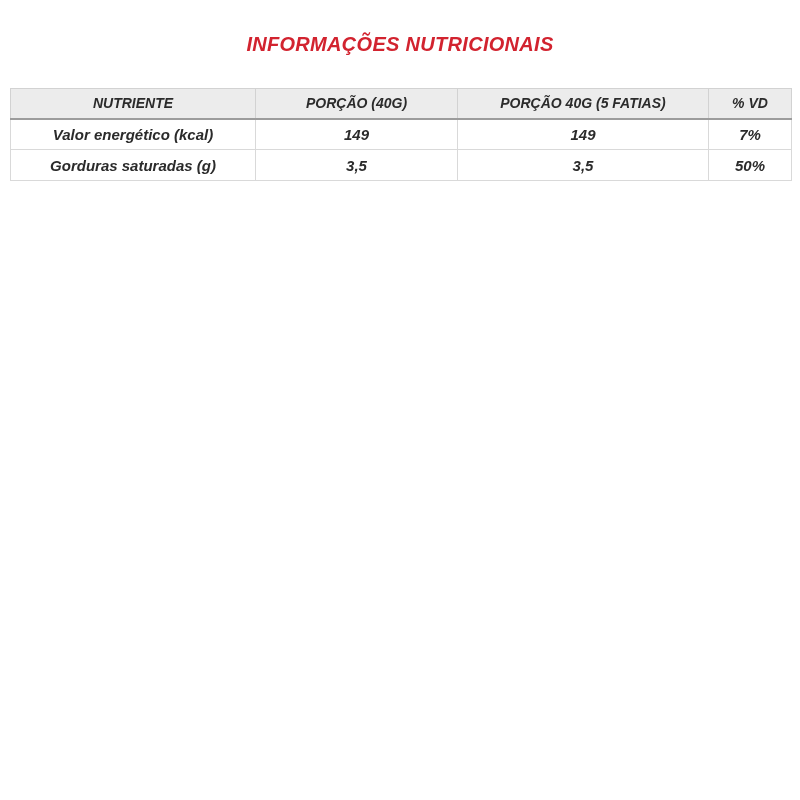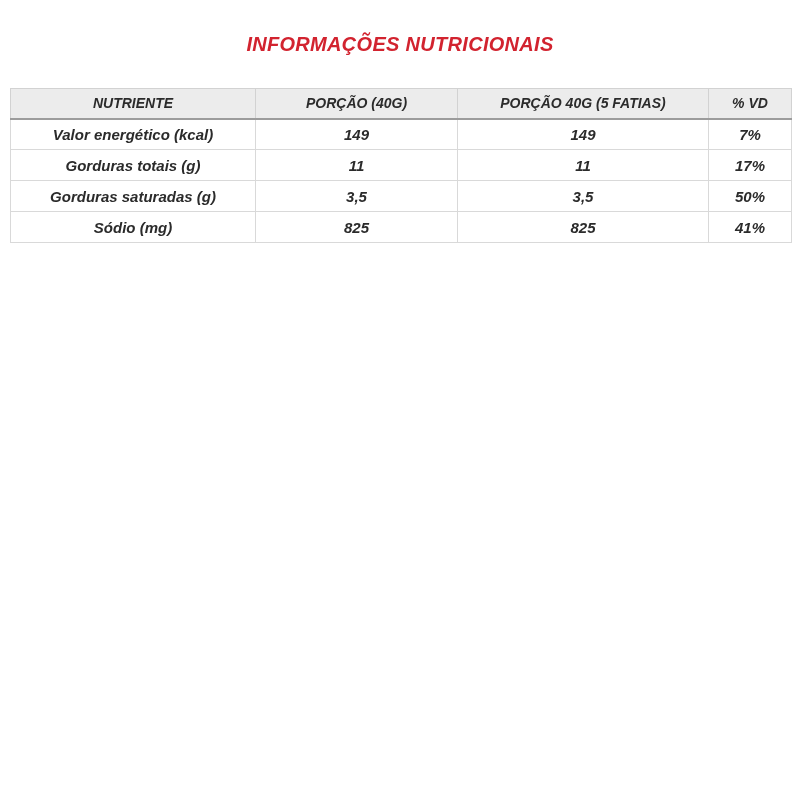--- a/index.html
+++ b/index.html
@@ -64,33 +64,21 @@
       </tr>
     </thead>
     <tbody>
       <tr>
         <td>Valor energético (kcal)</td>
         <td>149</td>
         <td>149</td>
         <td>7%</td>
       </tr>
       <tr>
-        <td>Gorduras totais (g)</td>
-        <td>11</td>
-        <td>11</td>
-        <td>17%</td>
-      </tr>
-      <tr>
         <td>Gorduras saturadas (g)</td>
         <td>3,5</td>
         <td>3,5</td>
         <td>50%</td>
-      </tr>
-      <tr>
-        <td>Sódio (mg)</td>
-        <td>825</td>
-        <td>825</td>
-        <td>41%</td>
       </tr>
     </tbody>
   </table>
 
 </div>
 
 </body></html>

